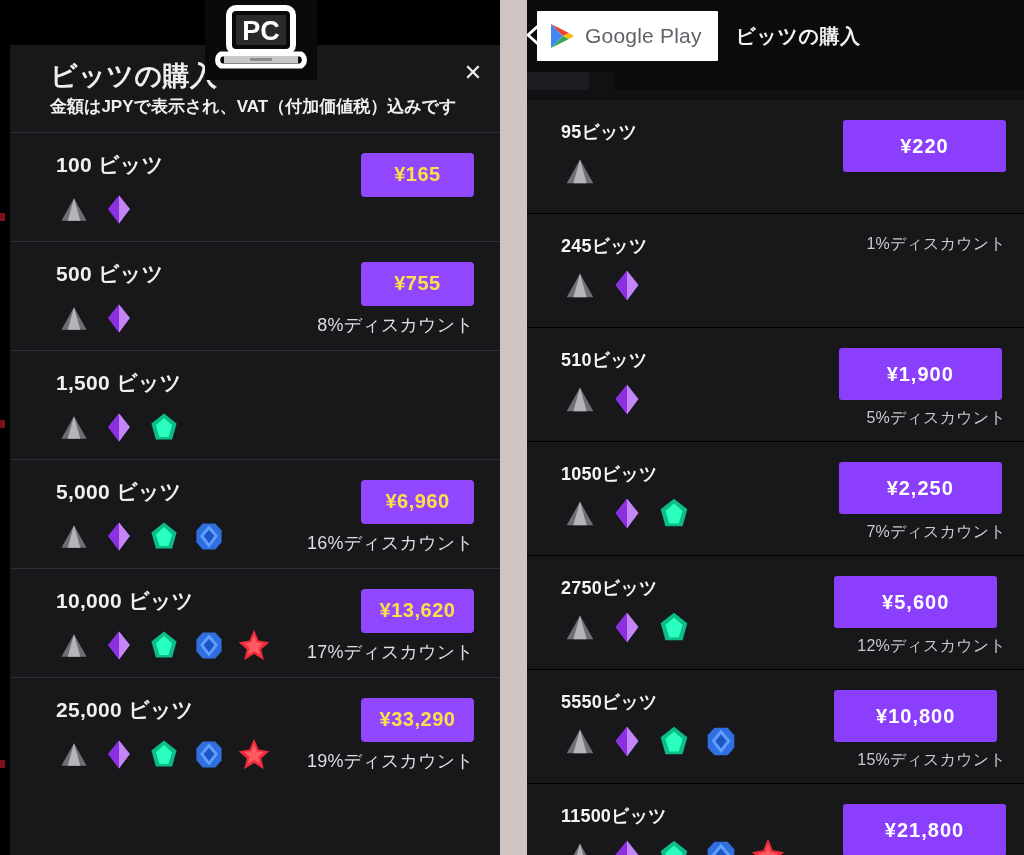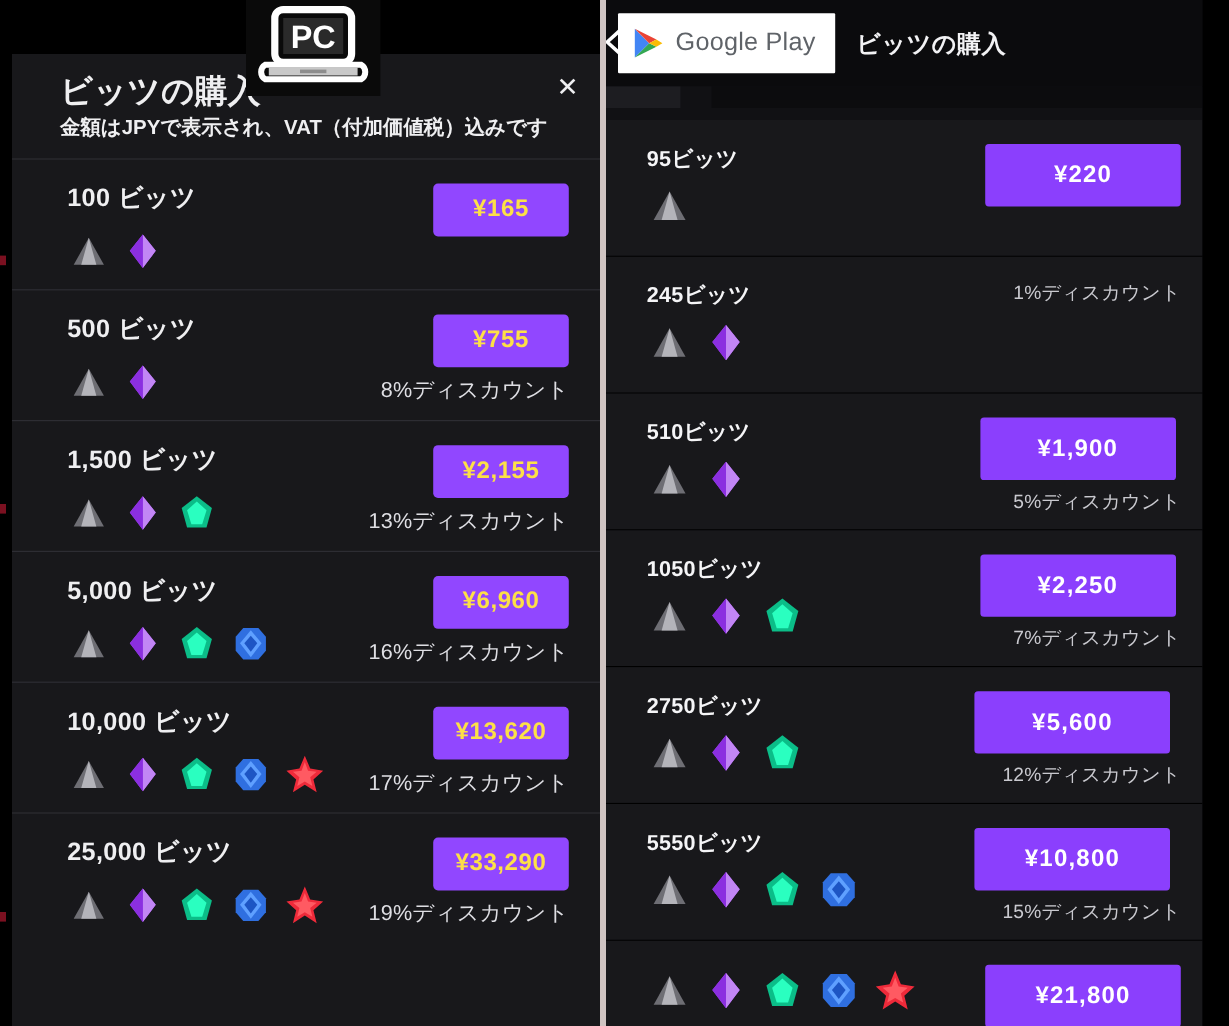--- a/index.html
+++ b/index.html
@@ -67,21 +67,21 @@
   }
 
   
   .gap-strip {
     position: absolute; left: 500px; top: 0; width: 27px; height: 855px;
     background: #cfc4c2;
   }
 
   
   .right-side {
-    position: absolute; left: 505px; top: 0; width: 497px; height: 855px;
+    position: absolute; left: 527px; top: 0; width: 497px; height: 855px;
     background: #111114; overflow: hidden;
   }
   .gp-header {
     position: relative; height: 72px; background: #0b0b0d;
     display: flex; align-items: center; padding-left: 10px; gap: 18px;
   }
   .gp-logo-box {
     background: #fff; height: 50px; padding: 0 16px 0 12px; border-radius: 1px;
     display: flex; align-items: center; gap: 10px;
   }
@@ -193,24 +193,20 @@
                 <svg width="36" height="36" viewBox="0 0 40 40" class="gem-svg">
                   <path d="M20 5 L32 20 L20 36 L8 20 Z" fill="#a44bf2"></path>
                   <path d="M20 5 L32 20 L20 36 Z" fill="#c286f5"></path>
                   <path d="M20 5 L8 20 L20 36 Z" fill="#8b2fe0"></path>
                 </svg>
                 <svg width="36" height="36" viewBox="0 0 40 40" class="gem-svg">
                   <path d="M20 5 L34 16 L29 34 L11 34 L6 16 Z" fill="#0bbd88"></path>
                   <path d="M20 10 L29 18 L25 31 L15 31 L11 18 Z" fill="#2affc0"></path>
                 </svg>
               </div>
-            </div>
-            <div class="l-row-right">
-              <button class="price-btn">¥2,155</button>
-              <div class="discount">13%ディスカウント</div>
             </div>
           </div>
           <div class="l-divider"></div>
           <div class="l-row">
             <div class="l-row-left">
               <div class="l-amount">5,000 ビッツ</div>
               <div class="gems">
                 <svg width="36" height="36" viewBox="0 0 40 40" class="gem-svg">
                   <path d="M20 8 L34 33 L6 33 Z" fill="#6e6e74"></path>
                   <path d="M20 8 L27 33 L13 33 Z" fill="#b4b4ba"></path>
@@ -476,20 +472,21 @@
             </div>
           </div>
           <div class="r-row-right">
             <button class="r-price-btn">¥10,800</button>
             <div class="r-discount">15%ディスカウント</div>
           </div>
         </div>
         <div class="r-divider"></div>
         <div class="r-row">
           <div class="r-row-left">
+            <div class="r-amount">11500ビッツ</div>
             <div class="gems">
               <svg width="38" height="38" viewBox="0 0 40 40" class="gem-svg">
                 <path d="M20 8 L34 33 L6 33 Z" fill="#6e6e74"></path>
                 <path d="M20 8 L27 33 L13 33 Z" fill="#b4b4ba"></path>
               </svg>
               <svg width="38" height="38" viewBox="0 0 40 40" class="gem-svg">
                 <path d="M20 5 L32 20 L20 36 L8 20 Z" fill="#a44bf2"></path>
                 <path d="M20 5 L32 20 L20 36 Z" fill="#c286f5"></path>
                 <path d="M20 5 L8 20 L20 36 Z" fill="#8b2fe0"></path>
               </svg>

